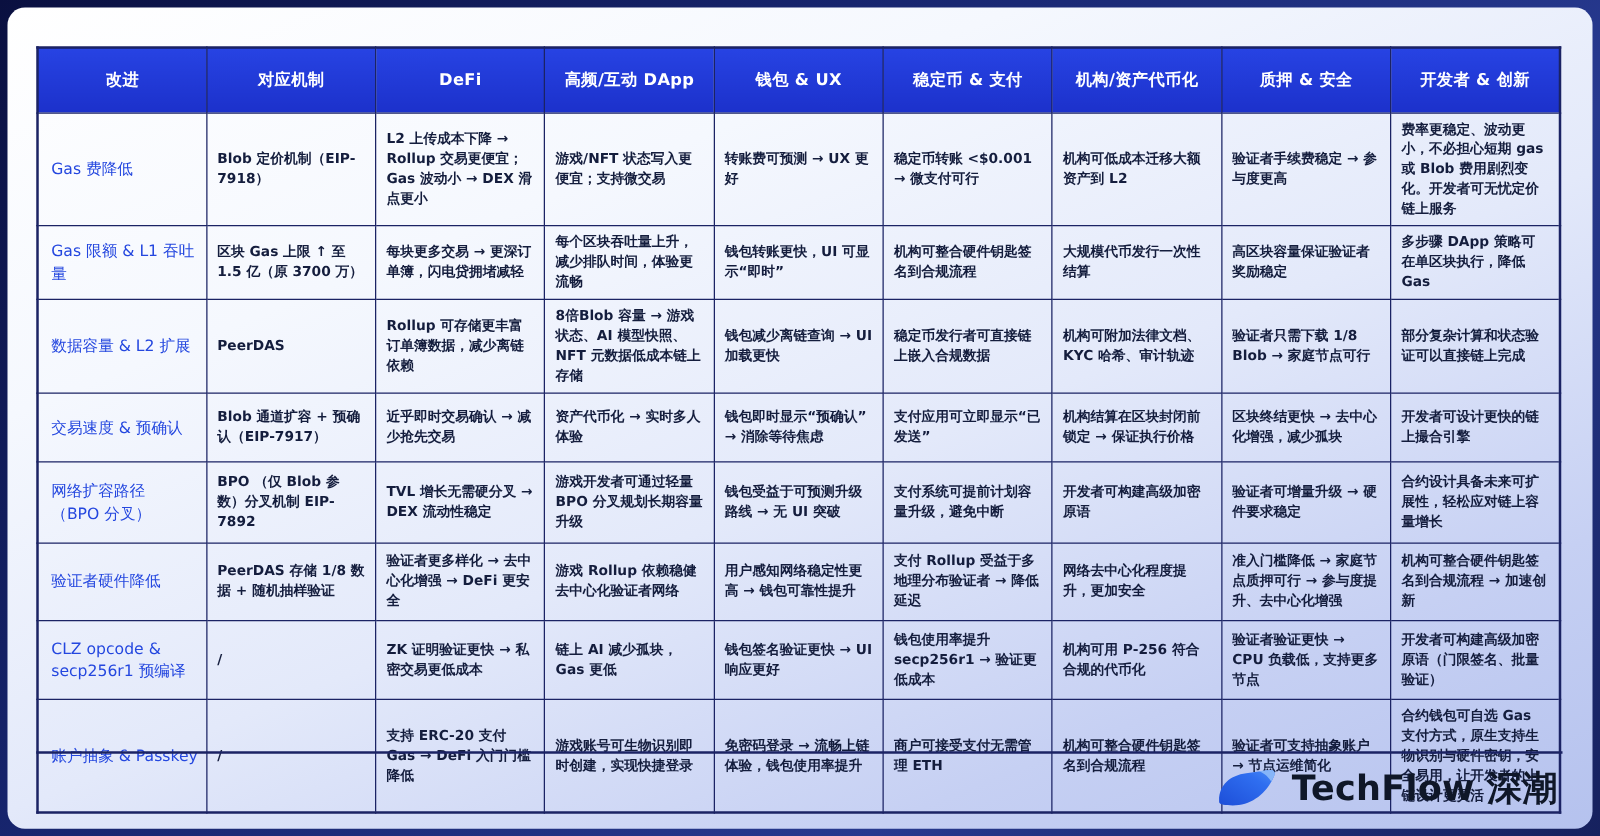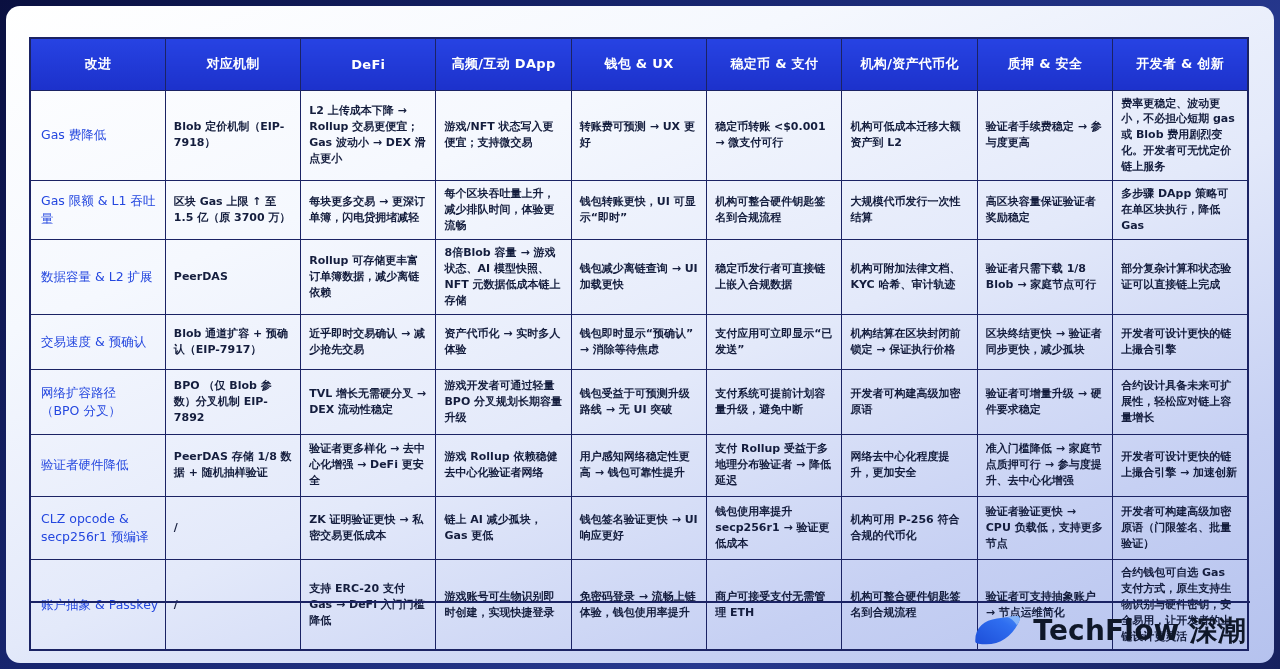--- a/index.html
+++ b/index.html
@@ -140,21 +140,21 @@
         <td class="cell">部分复杂计算和状态验证可以直接链上完成</td>
       </tr>
       <tr>
         <td class="rowlabel">交易速度 &amp; 预确认</td>
         <td class="cell">Blob 通道扩容 + 预确认（EIP-7917）</td>
         <td class="cell">近乎即时交易确认 → 减少抢先交易</td>
         <td class="cell">资产代币化 → 实时多人体验</td>
         <td class="cell">钱包即时显示“预确认” → 消除等待焦虑</td>
         <td class="cell">支付应用可立即显示“已发送”</td>
         <td class="cell">机构结算在区块封闭前锁定 → 保证执行价格</td>
-        <td class="cell">区块终结更快 → 验证者同步更快，减少孤块</td>
+        <td class="cell">区块终结更快 → 去中心化增强，减少孤块</td>
         <td class="cell">开发者可设计更快的链上撮合引擎</td>
       </tr>
       <tr>
         <td class="rowlabel">网络扩容路径
 （BPO 分叉）</td>
         <td class="cell">BPO （仅 Blob 参数）分叉机制 EIP-7892</td>
         <td class="cell">TVL 增长无需硬分叉 → DEX 流动性稳定</td>
         <td class="cell">游戏开发者可通过轻量 BPO 分叉规划长期容量升级</td>
         <td class="cell">钱包受益于可预测升级路线 → 无 UI 突破</td>
         <td class="cell">支付系统可提前计划容量升级，避免中断</td>
@@ -164,21 +164,21 @@
       </tr>
       <tr>
         <td class="rowlabel">验证者硬件降低</td>
         <td class="cell">PeerDAS 存储 1/8 数据 + 随机抽样验证</td>
         <td class="cell">验证者更多样化 → 去中心化增强 → DeFi 更安全</td>
         <td class="cell">游戏 Rollup 依赖稳健去中心化验证者网络</td>
         <td class="cell">用户感知网络稳定性更高 → 钱包可靠性提升</td>
         <td class="cell">支付 Rollup 受益于多地理分布验证者 → 降低延迟</td>
         <td class="cell">网络去中心化程度提升，更加安全</td>
         <td class="cell">准入门槛降低 → 家庭节点质押可行 → 参与度提升、去中心化增强</td>
-        <td class="cell">开发者可设计更快的链上撮合引擎 → 加速创新</td>
+        <td class="cell">机构可整合硬件钥匙签名到合规流程 → 加速创新</td>
       </tr>
       <tr>
         <td class="rowlabel">CLZ opcode &amp;
 secp256r1 预编译</td>
         <td class="cell">/</td>
         <td class="cell">ZK 证明验证更快 → 私密交易更低成本</td>
         <td class="cell">链上 AI 减少孤块，Gas 更低</td>
         <td class="cell">钱包签名验证更快 → UI 响应更好</td>
         <td class="cell">钱包使用率提升 secp256r1 → 验证更低成本</td>
         <td class="cell">机构可用 P-256 符合合规的代币化</td>

